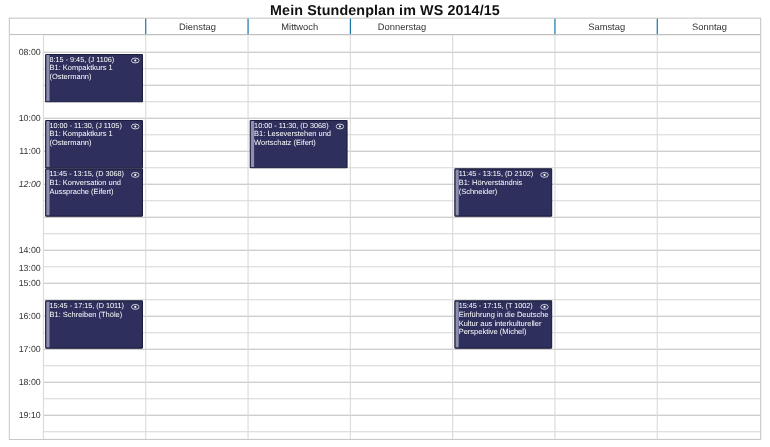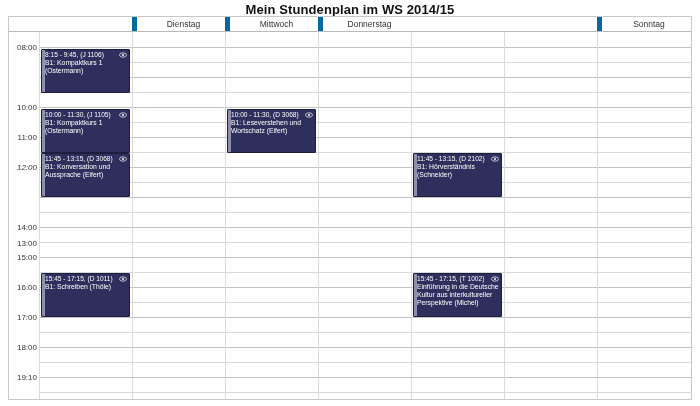--- a/index.html
+++ b/index.html
@@ -55,21 +55,21 @@
     position: absolute;
     top: 0;
     height: 14px;
     line-height: 14px;
     text-align: center;
     font-size: 8.5px;
     color: #333;
     font-weight: normal;
   }
   .dayheader .daycell.sep {
-    border-left: 5px solid #0369a1;
+    border-left: 1px solid #0369a1;
   }
   
   .gridarea {
     position: absolute;
     left: 0;
     top: 15px;
     right: 0;
     bottom: 0;
   }
   .timecol {
@@ -152,20 +152,21 @@
 <div class="page">
 
   <div class="title">Mein Stundenplan im WS 2014/15</div>
 
   <div class="calendar">
 
     <div class="dayheader">
       <div class="daycell sep" style="left:123px; width:93px;">Dienstag</div>
       <div class="daycell sep" style="left:216px; width:93px;">Mittwoch</div>
       <div class="daycell sep" style="left:309px; width:93px;">Donnerstag</div>
+      <div class="daycell sep" style="left:495px; width:93px;">Samstag</div>
       <div class="daycell sep" style="left:588px; width:94px;">Sonntag</div>
     </div>
 
     <div class="gridarea">
 
       <div class="timecol">
         <div class="timelabel" style="top:12px;">08:00</div>
         <div class="timelabel" style="top:42px;margin-left:48px;">09:00</div>
         <div class="timelabel" style="top:72px;">10:00</div>
         <div class="timelabel" style="top:102px;">11:00</div>

